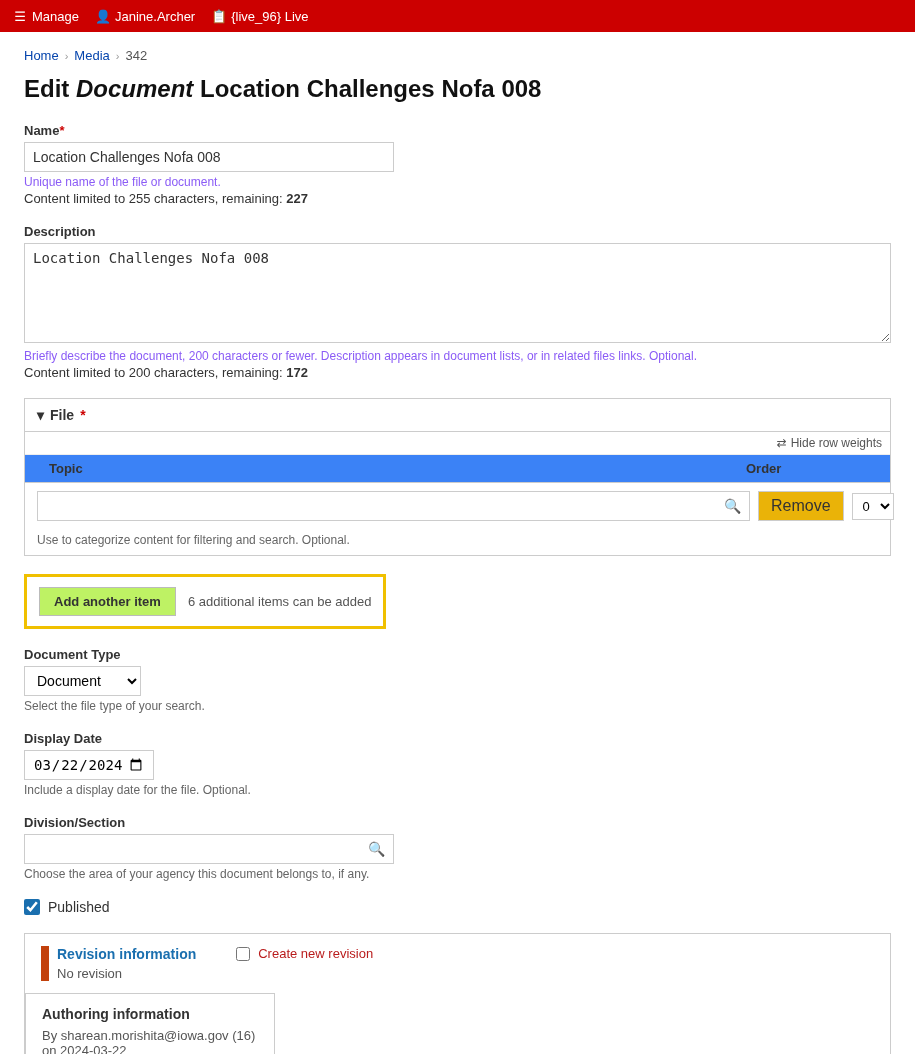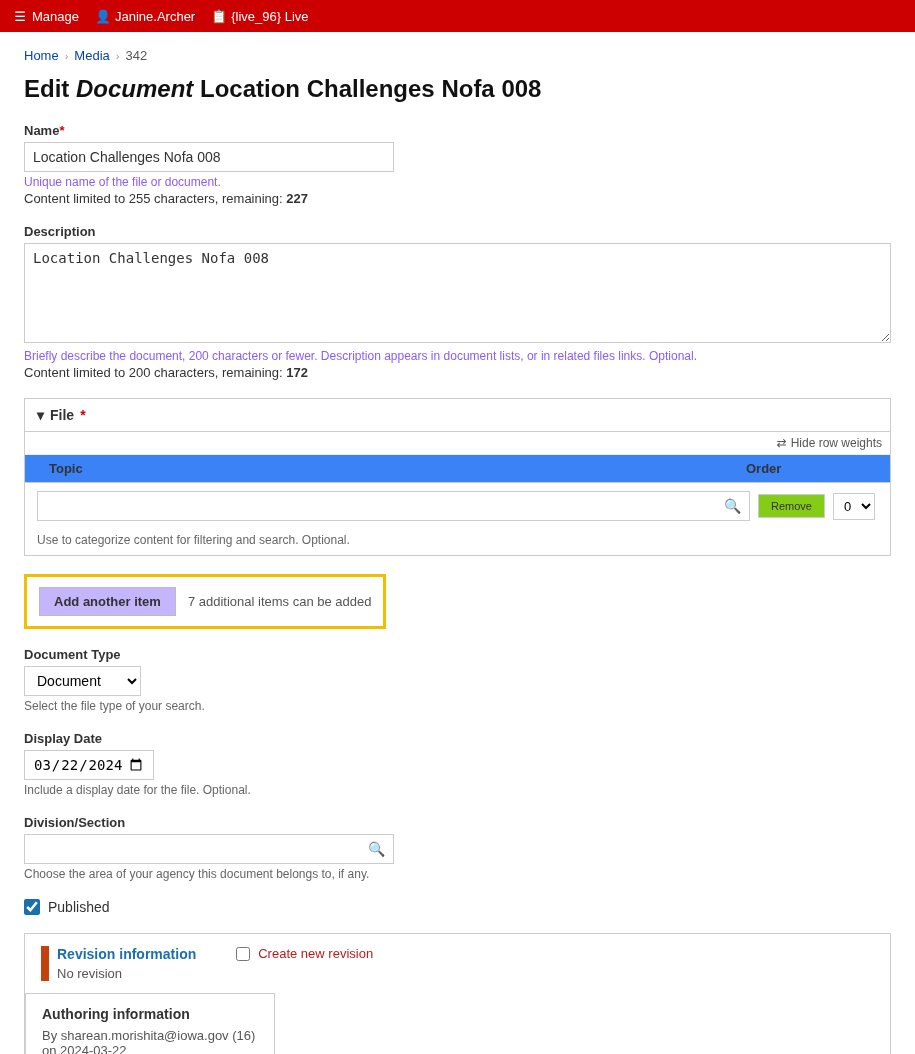--- a/index.html
+++ b/index.html
@@ -182,23 +182,23 @@
     }
 
     .table-row-actions {
       display: flex;
       align-items: center;
       gap: 8px;
     }
 
     .remove-btn {
       padding: 5px 12px;
-      background: #84cc16;
-      border: 1px solid #ccc;
-      font-size: 11px;
+      background: #eab308;
+      border: 1px solid #ccc;
+      font-size: 16px;
       cursor: pointer;
       color: #333;
     }
     .order-select {
       padding: 4px 6px;
       border: 1px solid #ccc;
       font-size: 13px;
       background: #fff;
       cursor: pointer;
     }
@@ -215,21 +215,21 @@
       align-items: center;
       gap: 12px;
       padding: 10px 12px;
       border: 3px solid #f0c000;
       background: #fff;
       margin-bottom: 18px;
       width: fit-content;
     }
     .add-another-btn {
       padding: 6px 14px;
-      background: #c4b5fd;
+      background: #bef264;
       border: 1px solid #bbb;
       font-size: 13px;
       font-weight: bold;
       cursor: pointer;
       color: #333;
     }
     .add-item-note {
       font-size: 13px;
       color: #555;
     }
@@ -407,21 +407,21 @@
           </select>
         </div>
       </div>
 
       <div class="topic-hint">Use to categorize content for filtering and search. Optional.</div>
     </div>
   </div>
 
   <div class="add-item-section">
     <button class="add-another-btn">Add another item</button>
-    <span class="add-item-note">7 additional items can be added</span>
+    <span class="add-item-note">6 additional items can be added</span>
   </div>
 
   <div class="form-section">
     <div class="field-label">Document Type</div>
     <select class="doc-type-select">
       <option>Document</option>
       <option>Report</option>
       <option>Form</option>
       <option>Presentation</option>
     </select>

